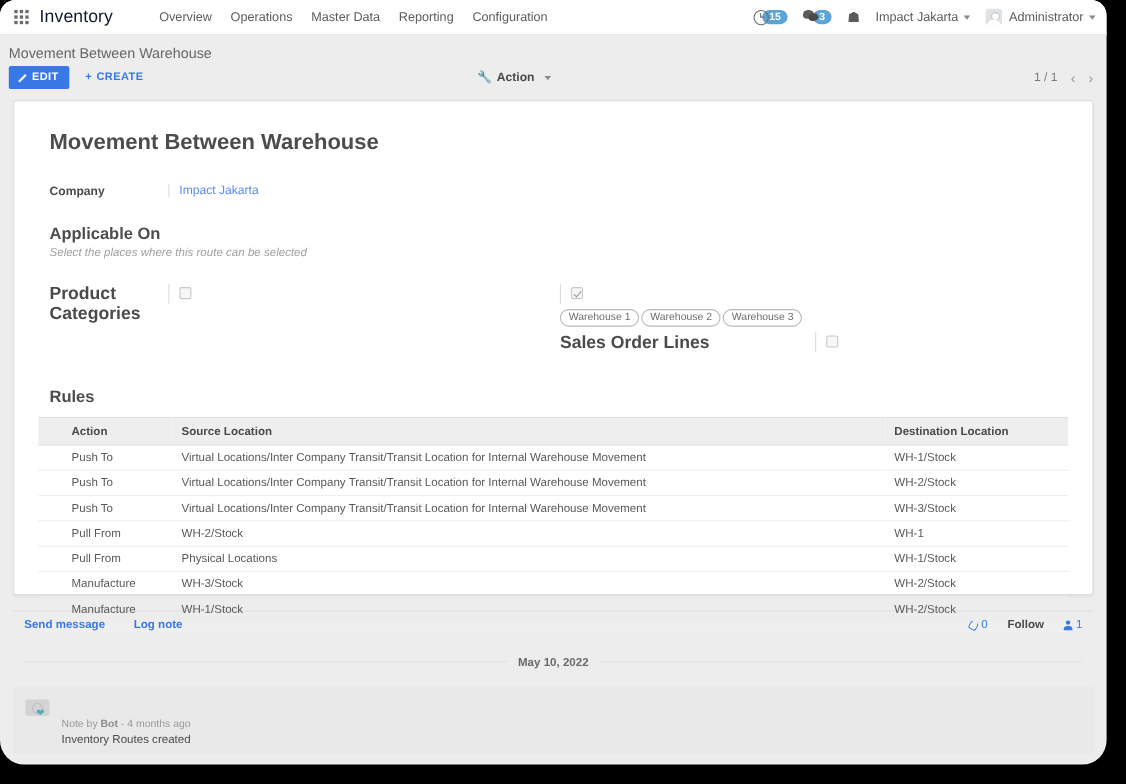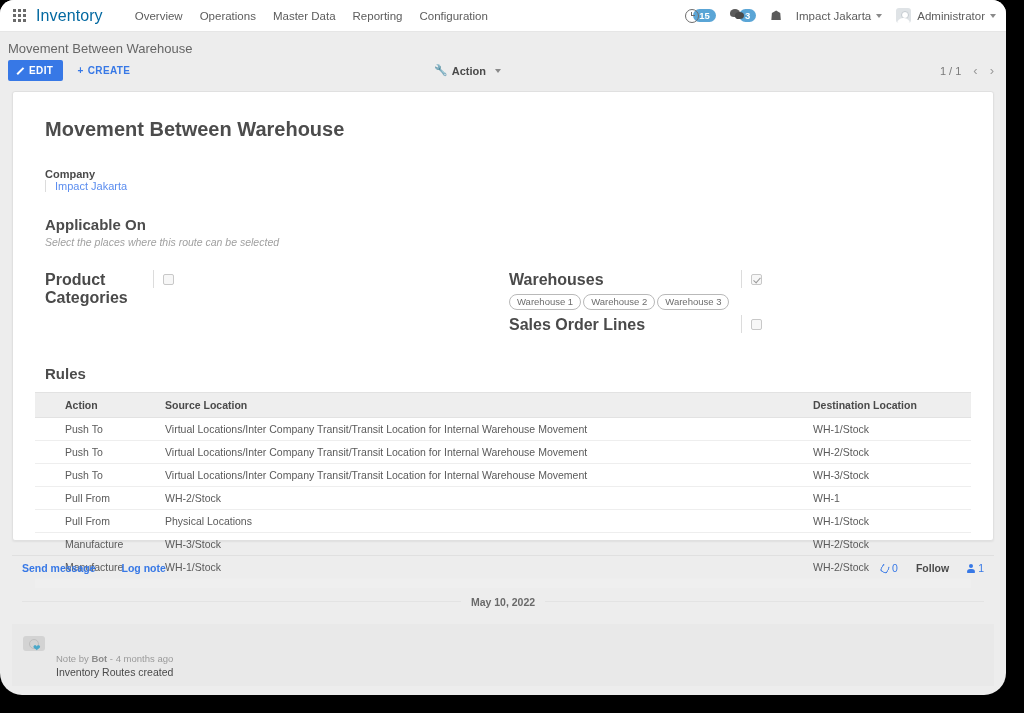--- a/index.html
+++ b/index.html
@@ -38,23 +38,23 @@
   }
   .apps-grid {
     display: grid;
     grid-template-columns: repeat(3, 3px);
     grid-template-rows: repeat(3, 3px);
     gap: 2px;
   }
   .apps-grid i { background: #6b6b6b; display: block; width: 3px; height: 3px; }
   .brand {
     font-size: 16px;
-    color: #0369a1;
+    color: #0f172a;
     font-weight: 400;
-    margin-right: 32px;
+    margin-right: 42px;
     letter-spacing: .1px;
     white-space: nowrap;
   }
   .nav-menu { display: flex; align-items: center; gap: 17px; }
   .nav-menu .nav-item {
     font-size: 11.5px;
     color: #5c5c5c;
     cursor: pointer;
     white-space: nowrap;
   }
@@ -213,21 +213,20 @@
     font-size: 20px;
     font-weight: bold;
     color: #4c4c4c;
     margin: 8px 0 26px 10px;
   }
   .field-row {
     display: flex;
     align-items: flex-start;
     margin-left: 10px;
     margin-bottom: 6px;
-    flex-direction: column;
   }
   .field-label {
     width: 108px;
     font-size: 11px;
     font-weight: bold;
     color: #4a4a4a;
     padding-top: 1px;
   }
   .field-value {
     border-left: 1px solid #dcdcdc;
@@ -551,21 +550,20 @@
         <div class="cb-row">
           <div class="cb-label">Product Categories</div>
           <div class="cb-holder">
             <span class="cbox"></span>
           </div>
         </div>
       </div>
 
       <div class="col-right">
         <div class="cb-row">
-          <div class="cb-label wide">Warehouses</div>
           <div class="cb-holder">
             <span class="cbox checked"></span>
           </div>
         </div>
         <div class="tags">
           <span class="tag">Warehouse 1</span>
           <span class="tag">Warehouse 2</span>
           <span class="tag">Warehouse 3</span>
         </div>
         <div class="cb-row">

